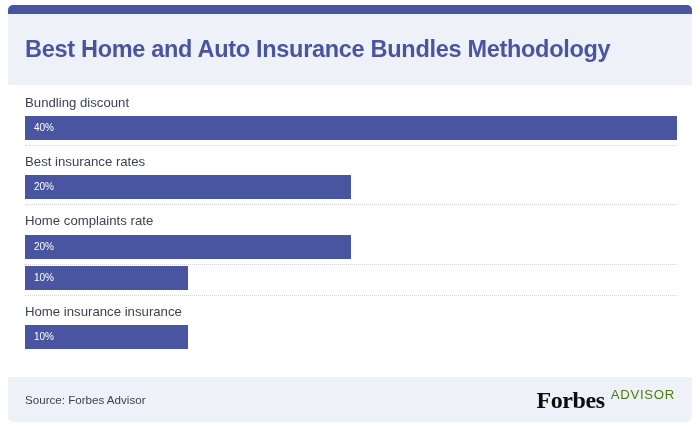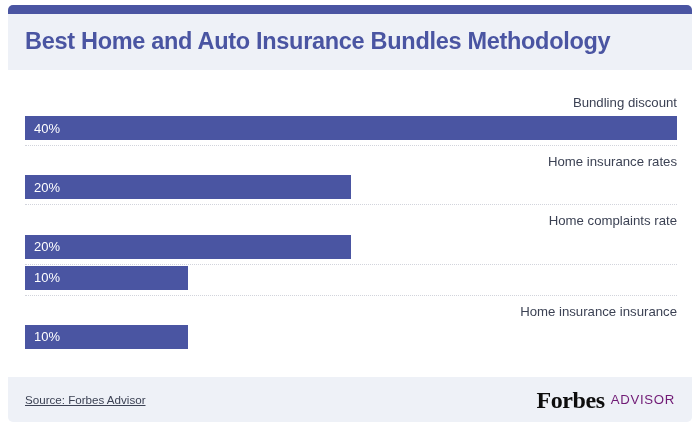--- a/index.html
+++ b/index.html
@@ -28,21 +28,21 @@
     top: 5px;
     width: 684px;
   }
   .header-accent {
     height: 9px;
     background: #4a55a2;
     border-radius: 5px 5px 0 0;
   }
   .header-band {
     background: #eef1f7;
-    height: 56px;
+    height: 71px;
     display: flex;
     align-items: center;
     padding: 0 0 0 17px;
     box-sizing: border-box;
   }
   .header-title {
     color: #4a55a2;
     font-size: 23.5px;
     font-weight: bold;
     letter-spacing: -0.3px;
@@ -53,21 +53,20 @@
   
   .chart-body {
     position: absolute;
     left: 25px;
     top: 88px;
     width: 652px;
   }
   .bar-row {
     position: relative;
     width: 100%;
-    text-align: right;
   }
   .bar-label {
     color: #3c4254;
     font-size: 13.2px;
     line-height: 1;
     padding-top: 8px;
     padding-bottom: 7px;
     white-space: nowrap;
   }
   .bar-track {
@@ -79,21 +78,21 @@
     position: absolute;
     left: 0;
     top: 0;
     height: 24px;
     background: #4a55a2;
     display: flex;
     align-items: center;
   }
   .bar-value {
     color: #ffffff;
-    font-size: 13px;
+    font-size: 10px;
     line-height: 1;
     padding-left: 9px;
     white-space: nowrap;
   }
   .row-divider {
     height: 1px;
     margin-top: 5px;
     border-top: 1px dotted #d2d4dc;
   }
   .row-divider.last {
@@ -115,39 +114,38 @@
     align-items: center;
     justify-content: space-between;
     padding: 0 17px;
     box-sizing: border-box;
   }
   .footer-source {
     color: #3c4254;
     font-size: 11.6px;
     line-height: 1;
     white-space: nowrap;
-    text-decoration: underline;
   }
   .footer-brand {
     display: flex;
-    align-items: center;
+    align-items: flex-start;
     gap: 6px;
     white-space: nowrap;
   }
   .brand-forbes {
     font-family: "Liberation Serif", serif;
     font-weight: bold;
     font-size: 24px;
     color: #0d0d0d;
     letter-spacing: -0.4px;
     line-height: 1;
   }
   .brand-advisor {
     font-size: 13.2px;
-    color: #701a75;
+    color: #4d7c0f;
     letter-spacing: 0.7px;
     line-height: 1;
   }
 </style>
 </head>
 <body>
 
 <div class="infographic">
 
   <div class="header-wrap">
@@ -163,21 +161,21 @@
       <div class="bar-label">Bundling discount</div>
       <div class="bar-track">
         <div class="bar-fill" style="width: 100%;">
           <span class="bar-value">40%</span>
         </div>
       </div>
       <div class="row-divider"></div>
     </div>
 
     <div class="bar-row">
-      <div class="bar-label">Home insurance rates</div>
+      <div class="bar-label">Best insurance rates</div>
       <div class="bar-track">
         <div class="bar-fill" style="width: 50%;">
           <span class="bar-value">20%</span>
         </div>
       </div>
       <div class="row-divider"></div>
     </div>
 
     <div class="bar-row">
       <div class="bar-label">Home complaints rate</div>

